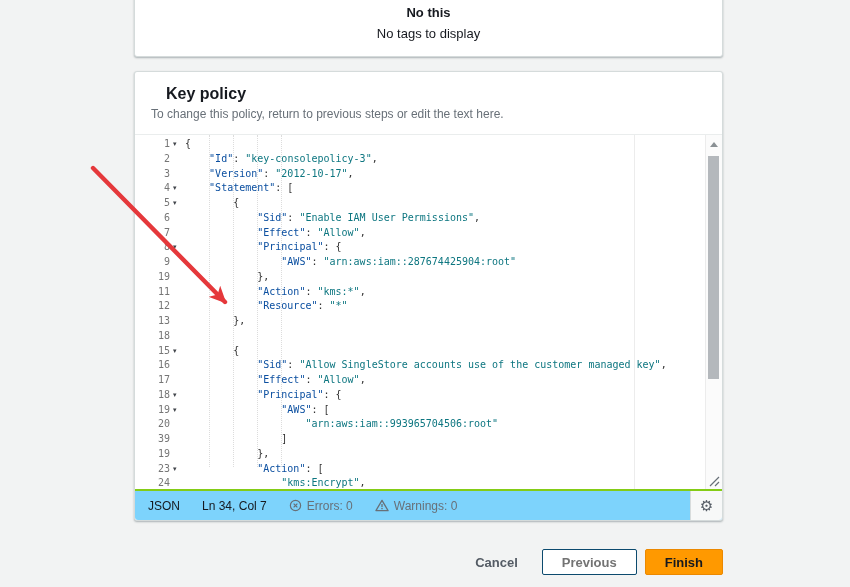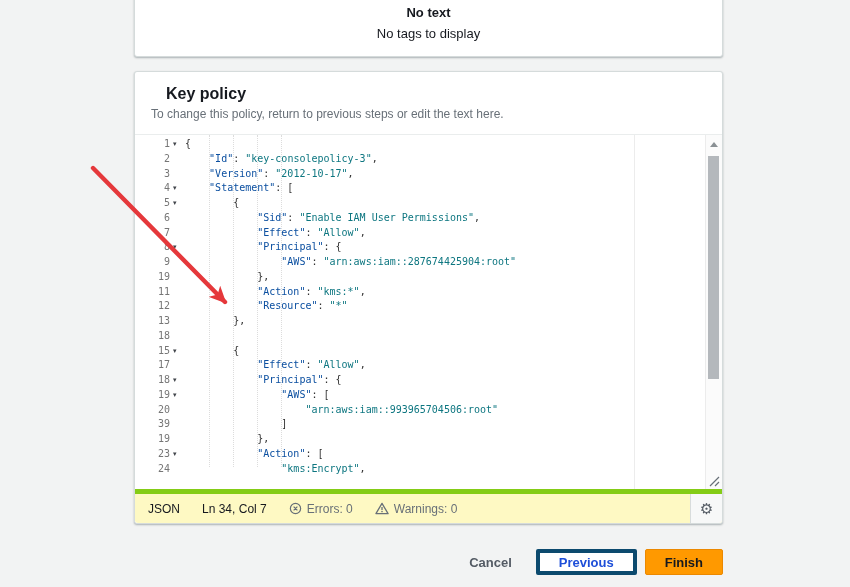--- a/index.html
+++ b/index.html
@@ -56,55 +56,55 @@
   
   .vscroll{position:absolute;top:0;right:0;bottom:0;width:16px;background:#fbfbfb;border-left:1px solid #ececec;z-index:2;}
   .vup{position:absolute;top:7px;left:4px;width:0;height:0;
        border-left:4px solid transparent;border-right:4px solid transparent;border-bottom:5px solid #8a9094;}
   .vthumb{position:absolute;left:2px;right:3px;top:21px;height:223px;background:#b4b8bc;}
   .resize-handle{position:absolute;right:2px;bottom:2px;width:11px;height:11px;z-index:3;}
 
   
   .status{
     height:29px;display:flex;align-items:center;
-    background:#fef9c3;border-top:5px solid #84cc16;
+    background:#7dd3fc;border-top:2px solid #84cc16;
     font-size:12px;color:#16191f;border-radius:0 0 3px 3px;overflow:hidden;
   }
   .status-mode{margin-left:13px;font-weight:normal;}
   .status-cursor{margin-left:22px;}
   .status-count{margin-left:22px;display:flex;align-items:center;color:#687078;}
   .status-count svg{margin-right:5px;display:block;}
   .gear-box{
     margin-left:auto;align-self:stretch;width:31px;
     border-left:1px solid #d8dcdc;
     display:flex;align-items:center;justify-content:center;
     color:#545b64;font-size:15px;cursor:pointer;background:#f7f8f8;
   }
 
   
   .footer{position:absolute;top:549px;left:134px;width:589px;display:flex;justify-content:flex-end;align-items:center;}
   .cancel-link{font-size:13px;font-weight:bold;color:#545b64;margin-right:24px;cursor:pointer;}
   .btn{
     height:26px;box-sizing:border-box;display:flex;align-items:center;
     padding:0 19px;font-size:13px;font-weight:bold;border-radius:2px;cursor:pointer;
   }
-  .btn-secondary{background:#fff;border:4px solid #0c4a6e;color:#1d4ed8;margin-right:8px;}
+  .btn-secondary{background:#fff;border:1px solid #0c4a6e;color:#737373;margin-right:8px;}
   .btn-primary{background:#ff9900;border:1px solid #eb8800;color:#16191f;}
 
   .arrow-overlay{position:absolute;left:0;top:0;z-index:6;pointer-events:none;}
 </style>
 </head>
 <body>
 
 <div class="page">
 
   <div class="col">
 
     <div class="card tags-card">
-      <div class="tags-primary">No text</div>
+      <div class="tags-primary">No this</div>
       <div class="tags-secondary">No tags to display</div>
     </div>
 
     <div class="card policy-card">
       <div class="policy-header">
         <div class="policy-title">Key policy</div>
         <div class="policy-desc">To change this policy, return to previous steps or edit the text here.</div>
       </div>
 
       <div class="editor">
@@ -212,20 +212,27 @@
                 <span class="fold"></span>
               </span>
               <span class="code-text"></span>
             </div>
             <div class="code-line">
               <span class="gutter-cell">
                 <span class="ln">15</span>
                 <span class="fold">▾</span>
               </span>
               <span class="code-text"><span style="color: rgb(51, 51, 51);">        {</span></span>
+            </div>
+            <div class="code-line">
+              <span class="gutter-cell">
+                <span class="ln">16</span>
+                <span class="fold"></span>
+              </span>
+              <span class="code-text"><span style="color: rgb(51, 51, 51);">            </span><span style="color: rgb(11, 79, 160);">"Sid"</span><span style="color: rgb(51, 51, 51);">: </span><span style="color: rgb(13, 118, 128);">"Allow SingleStore accounts use of the customer managed key"</span><span style="color: rgb(51, 51, 51);">,</span></span>
             </div>
             <div class="code-line">
               <span class="gutter-cell">
                 <span class="ln">17</span>
                 <span class="fold"></span>
               </span>
               <span class="code-text"><span style="color: rgb(51, 51, 51);">            </span><span style="color: rgb(11, 79, 160);">"Effect"</span><span style="color: rgb(51, 51, 51);">: </span><span style="color: rgb(13, 118, 128);">"Allow"</span><span style="color: rgb(51, 51, 51);">,</span></span>
             </div>
             <div class="code-line">
               <span class="gutter-cell">

